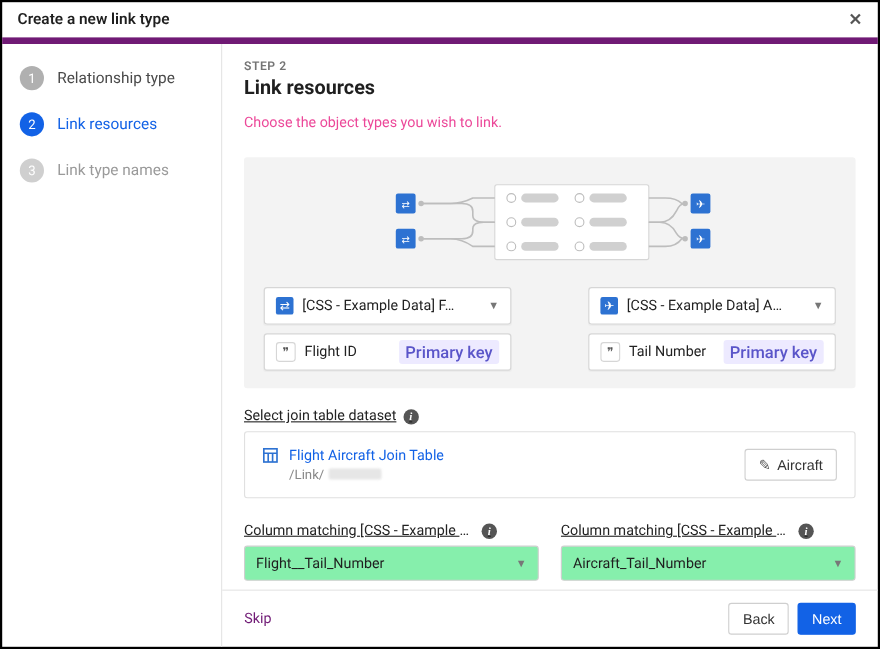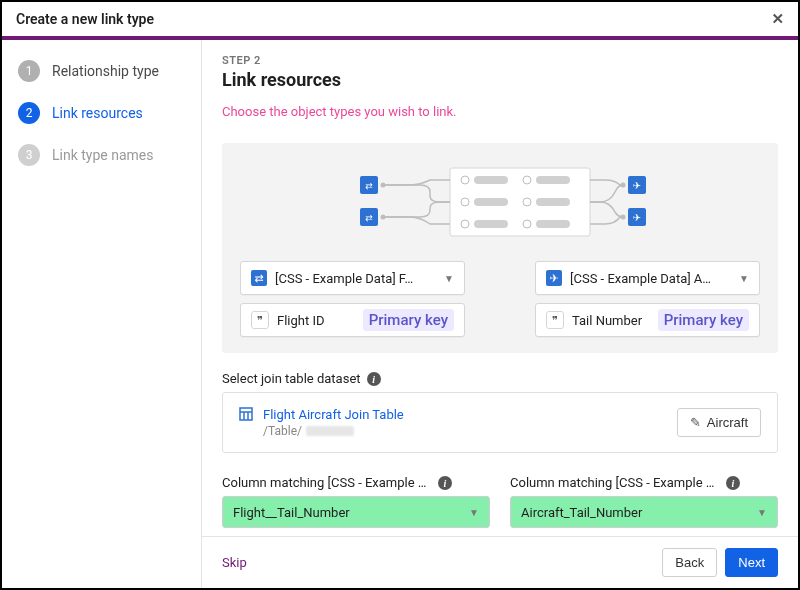--- a/index.html
+++ b/index.html
@@ -12,21 +12,21 @@
   }
   .frame {
     width: 800px;
     height: 590px;
     border: 2px solid #000;
     display: flex;
     flex-direction: column;
   }
   .header {
     height: 38px;
-    border-bottom: 4px solid #701a75;
+    border-bottom: 6px solid #701a75;
     display: flex;
     align-items: center;
     padding: 0 14px;
     font-weight: 600;
     font-size: 14px;
     justify-content: space-between;
   }
   .close-x { font-size: 15px; color:#555; cursor:pointer; }
   .body {
     flex: 1;
@@ -129,21 +129,21 @@
   }
   .ic-link { background:#2d72d2; color:#fff; }
   .ic-plane { background:#2d72d2; color:#fff; }
   .ic-key {
     width:18px;height:18px; border:1px solid #d6d6d6; border-radius:3px;
     color:#555; background:#fff;
   }
   .ic-table { color:#2d72d2; width:14px;height:14px;}
   .ic-pencil { color:#555; }
 
-  .section-label { font-size:13px; color:#222; margin:18px 0 6px 0; display:flex; align-items:flex-end; gap:6px; }
+  .section-label { font-size:13px; color:#222; margin:18px 0 6px 0; display:flex; align-items:flex-end; gap:6px;text-decoration:underline; }
   .info {
     width:14px;height:14px;border-radius:50%;background:#555;color:#fff;
     display:inline-flex;align-items:center;justify-content:center;
     font-size:10px;font-weight:700;font-style:italic;font-family:Georgia,serif;
     cursor:help;
   }
 
   .dataset-box {
     border:1px solid #e0e0e0;
     border-radius:3px;
@@ -316,21 +316,21 @@
               <svg width="14" height="14" viewBox="0 0 14 14">
                   <rect x="1" y="1" width="12" height="12" fill="none" stroke="#2d72d2" stroke-width="1.5"></rect>
                   <line x1="1" y1="5" x2="13" y2="5" stroke="#2d72d2" stroke-width="1.5"></line>
                   <line x1="5" y1="5" x2="5" y2="13" stroke="#2d72d2" stroke-width="1.5"></line>
                   <line x1="9" y1="5" x2="9" y2="13" stroke="#2d72d2" stroke-width="1.5"></line>
                 </svg>
             </span>
             <div>
               <div class="dataset-name">Flight Aircraft Join Table</div>
               <div class="dataset-path">
-                <span>/Table/</span>
+                <span>/Link/</span>
                 <span class="blur"></span>
               </div>
             </div>
           </div>
           <button class="btn">
             <span class="ic-pencil">✎</span>
             <span>Aircraft</span>
           </button>
         </div>
 

